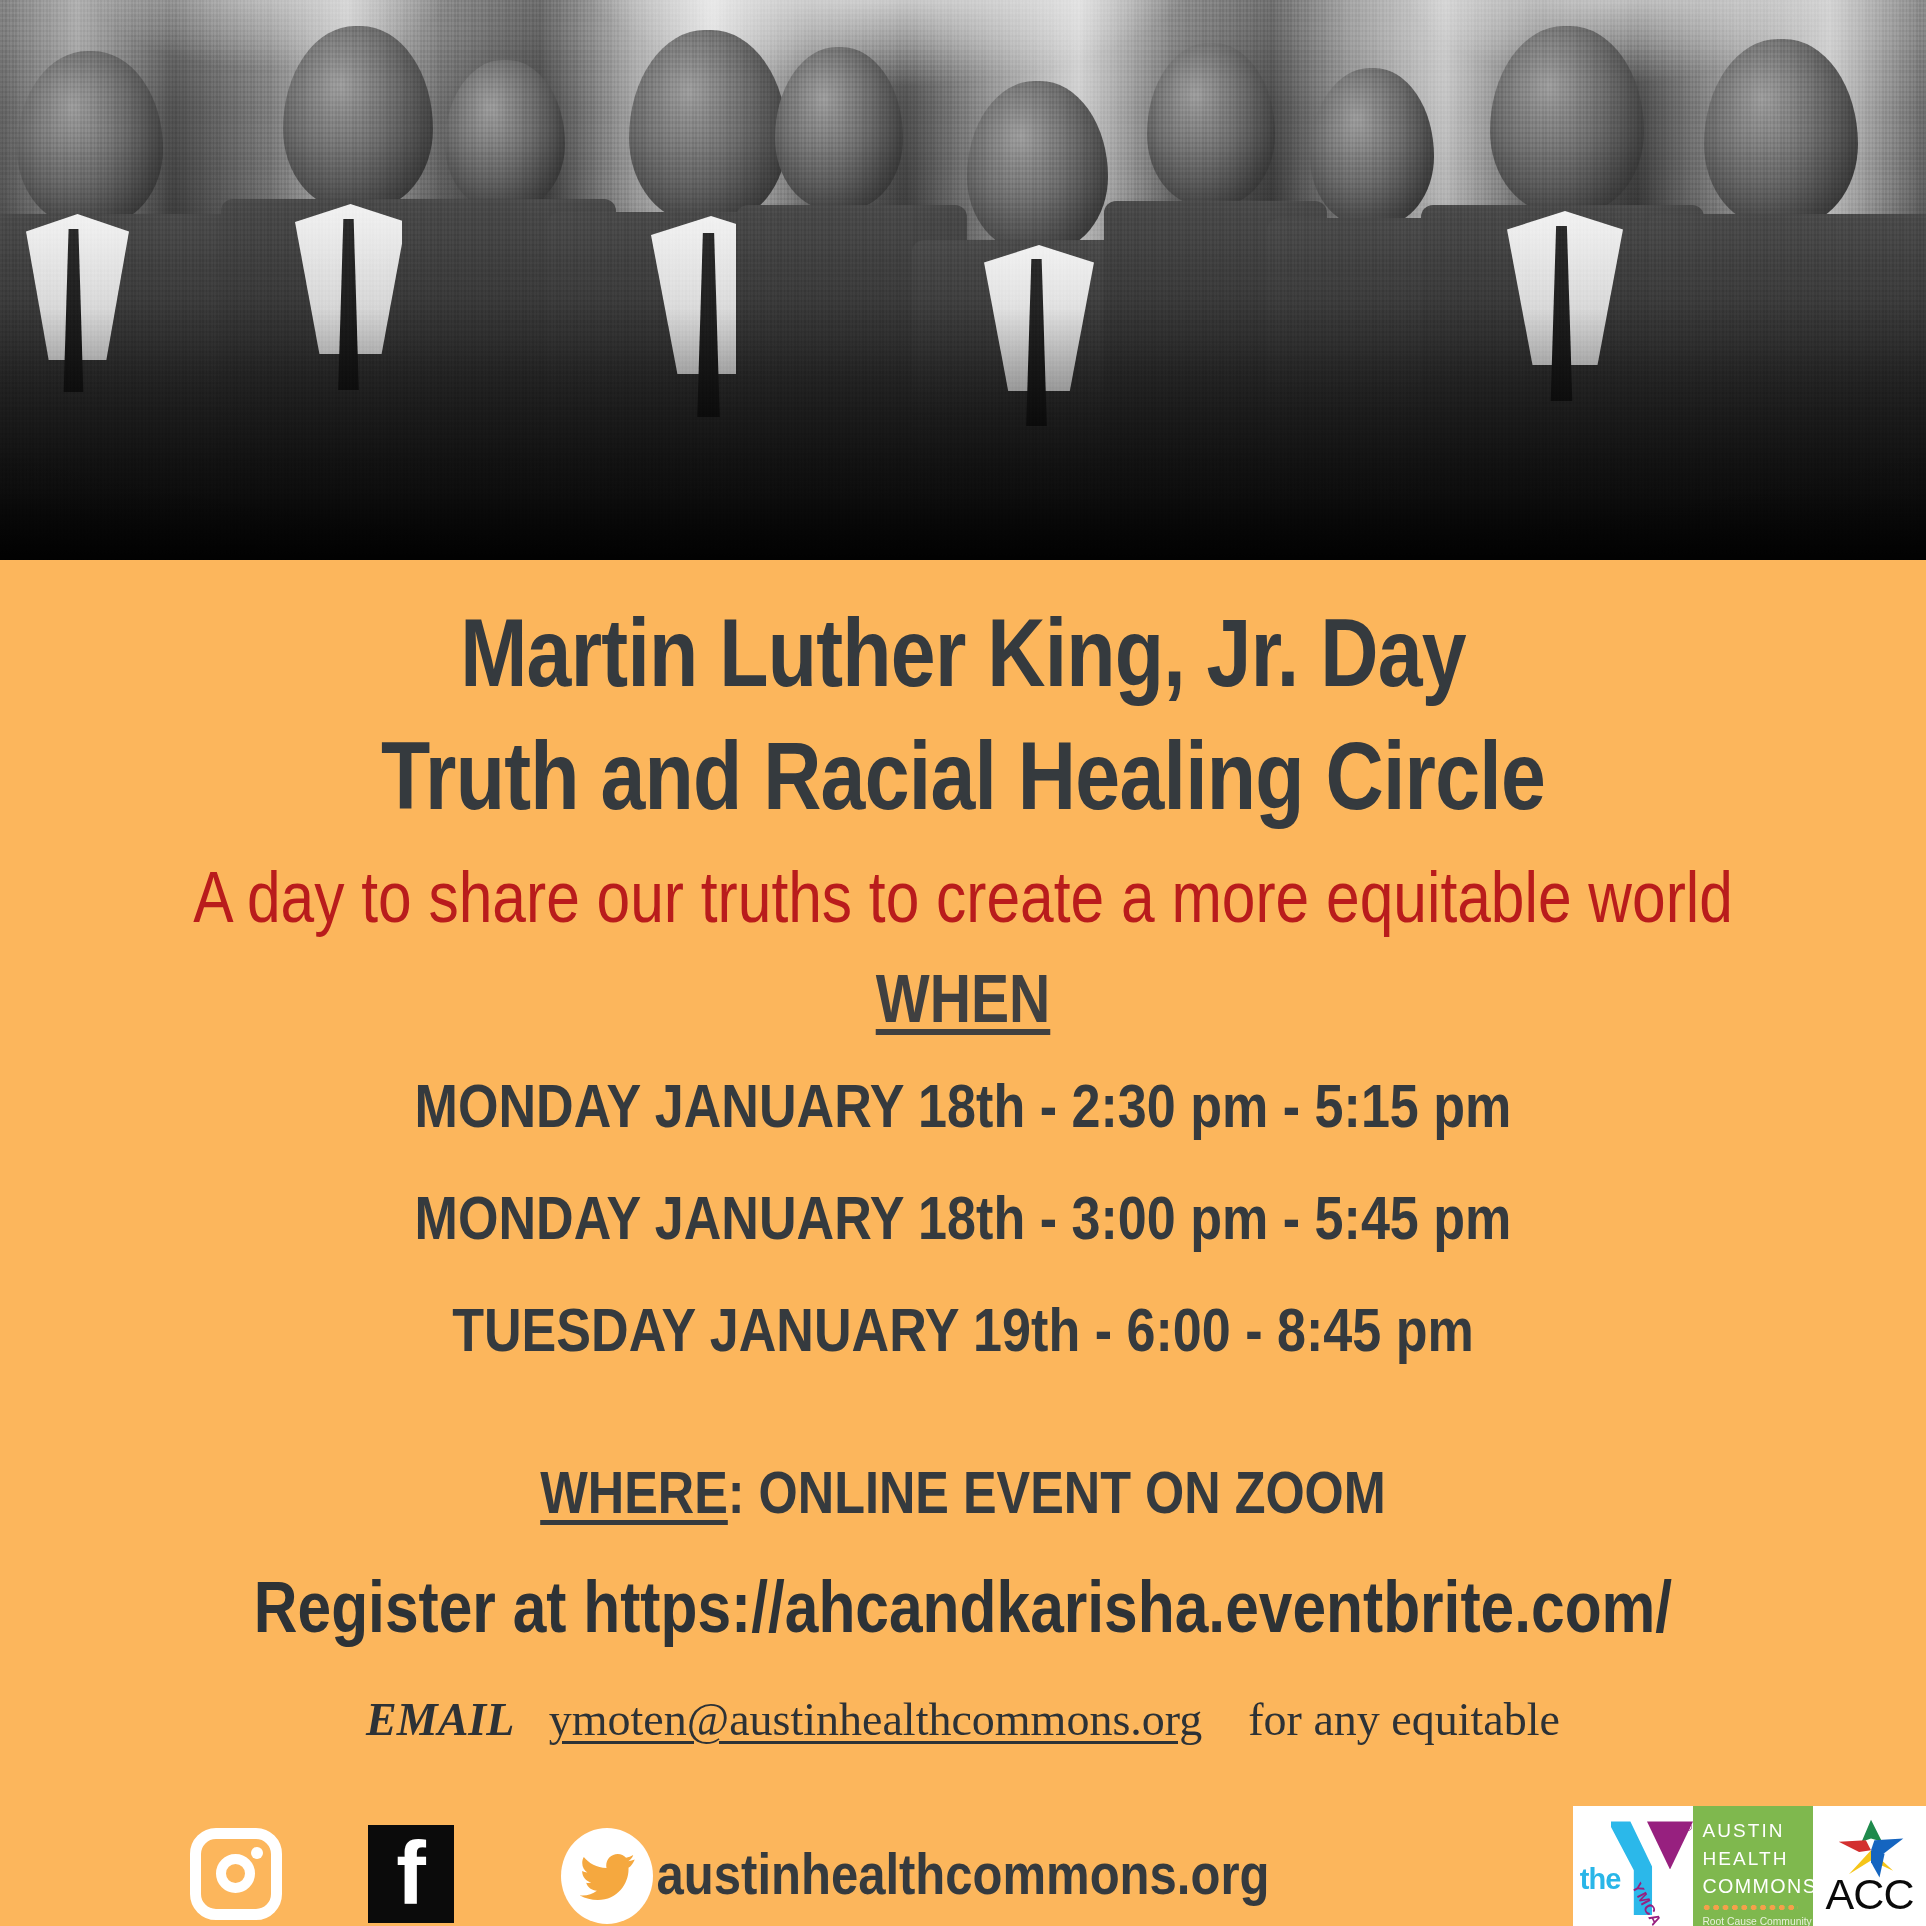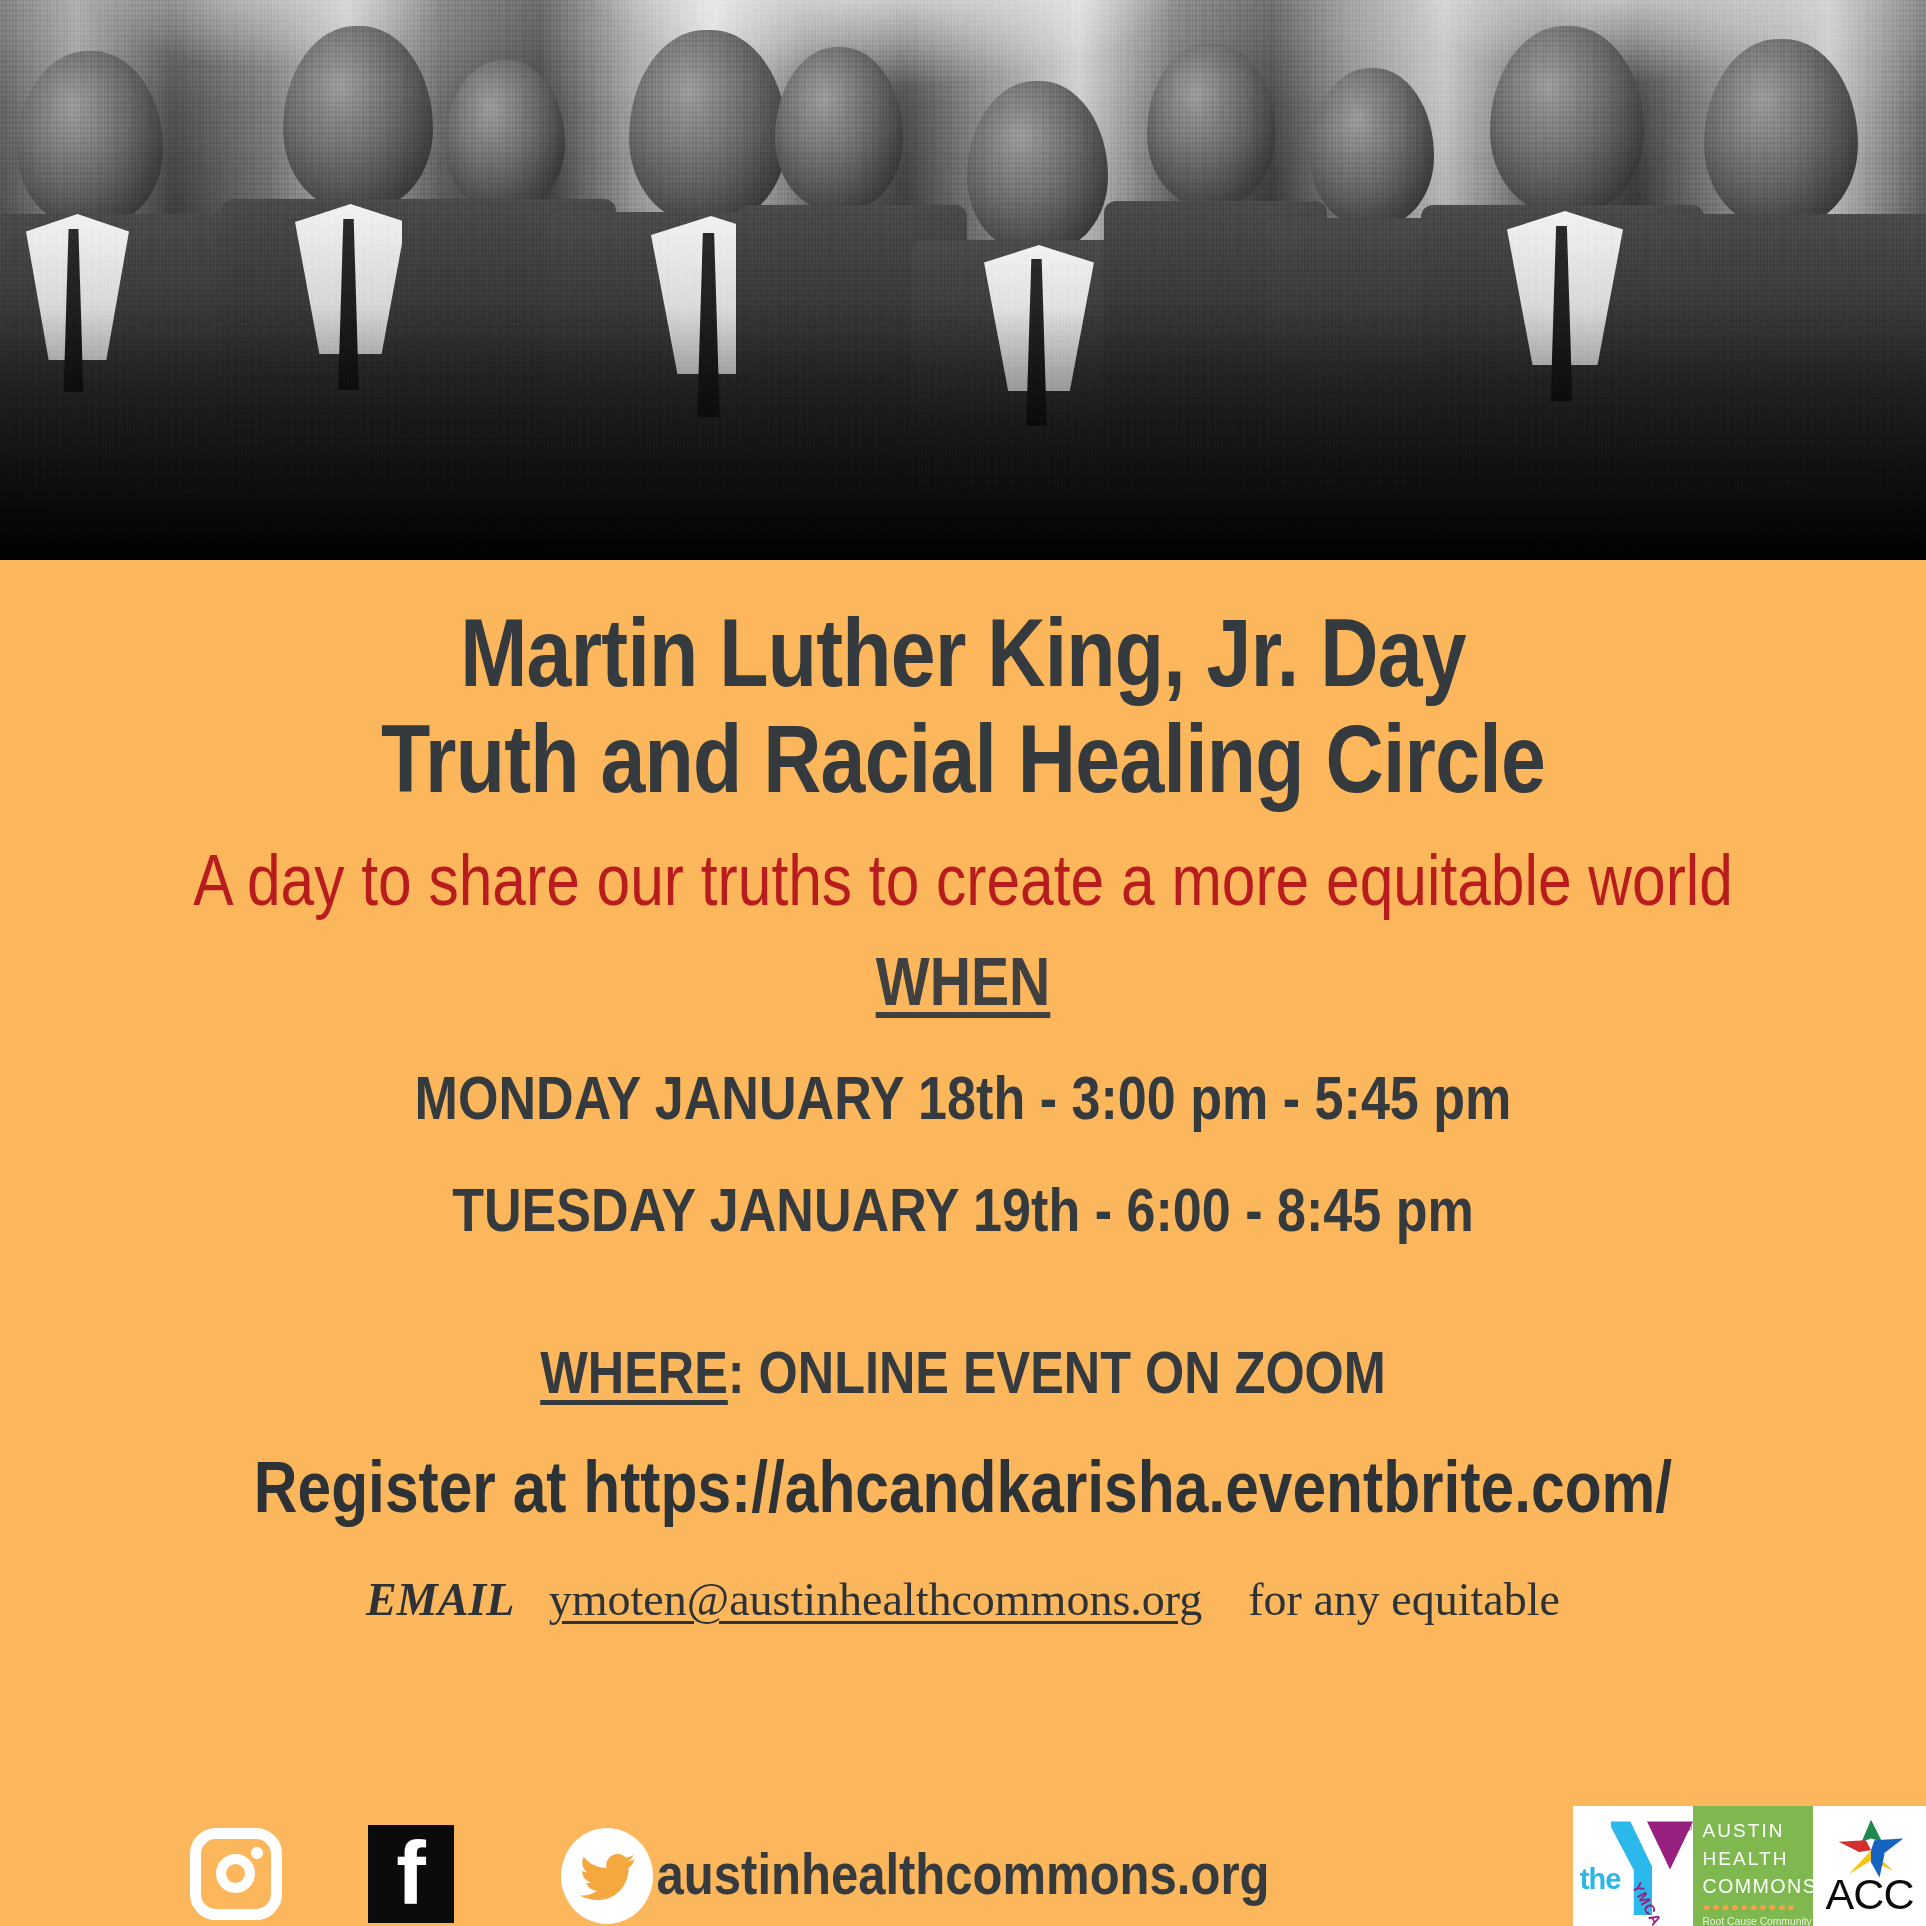--- a/index.html
+++ b/index.html
@@ -100,21 +100,21 @@
   }
 
   .title-line{
     font-weight:bold;
     font-size:96px;
     line-height:1.02;
     letter-spacing:-0.9px;
     color:#353a3e;
   }
   #title-1{margin-top:44px;}
-  #title-2{margin-top:8px;}
+  #title-2{margin-top:25px;}
 
   #subtitle{
     font-weight:normal;
     font-size:72px;
     line-height:1.1;
     margin-top:33px;
     color:#b91c1c;
   }
 
   #when-label{
@@ -328,20 +328,23 @@
     </div>
 
     <div id="subtitle">
       <span class="cond">A day to share our truths to create a more equitable world</span>
     </div>
 
     <div id="when-label">
       <span class="cond"><u>WHEN</u></span>
     </div>
 
+    <div class="when-row" id="when-1">
+      <span class="cond">MONDAY JANUARY 18th - 2:30 pm - 5:15 pm</span>
+    </div>
     <div class="when-row" id="when-2">
       <span class="cond">MONDAY JANUARY 18th - 3:00 pm - 5:45 pm</span>
     </div>
     <div class="when-row" id="when-3">
       <span class="cond">TUESDAY JANUARY 19th - 6:00 - 8:45 pm</span>
     </div>
 
     <div id="where-row">
       <span class="cond"><u>WHERE</u><span>: ONLINE EVENT ON ZOOM</span></span>
     </div>

